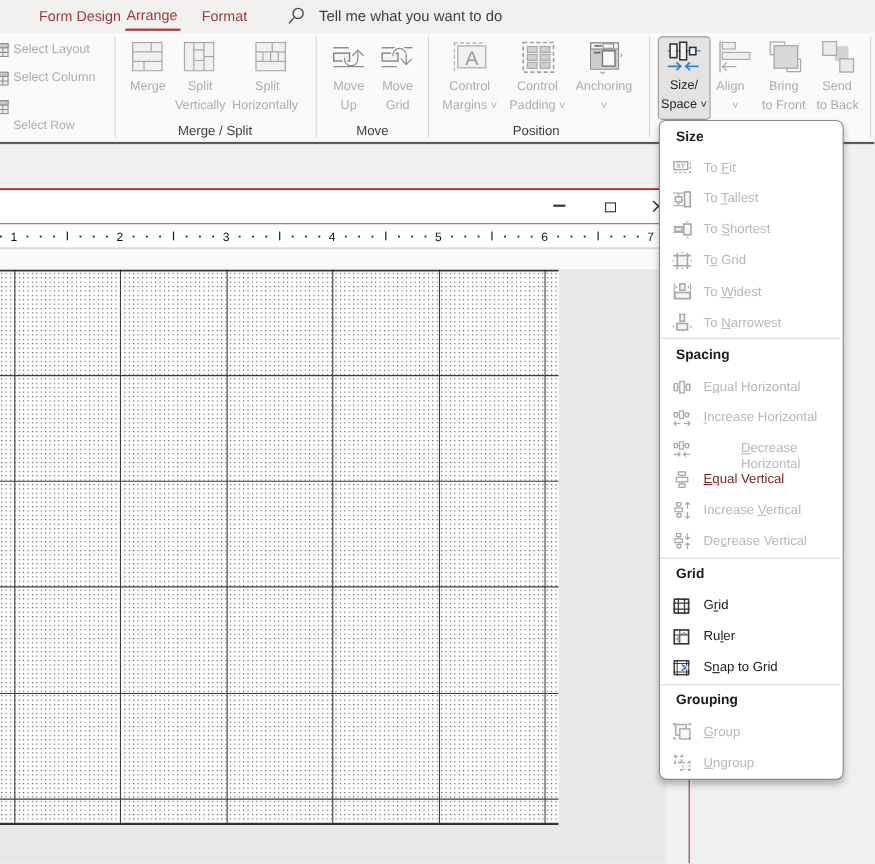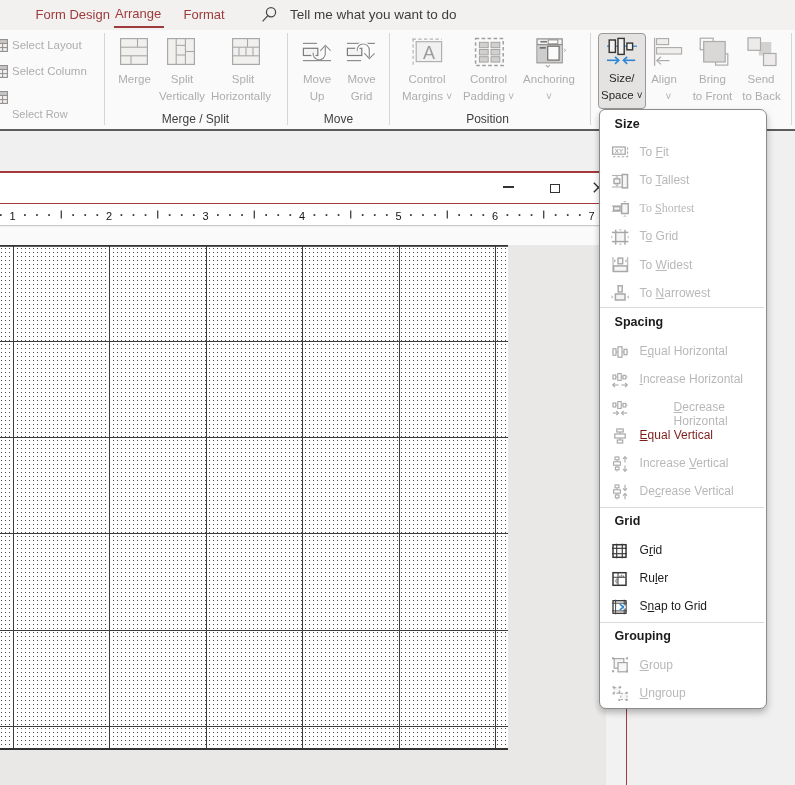--- a/index.html
+++ b/index.html
@@ -333,21 +333,21 @@
         <path d="M12 0.2 L13.9 1.6 L15.8 0.2 Z" fill="#b3b2b2"></path>
         <path d="M12 15.6 L13.9 14.2 L15.8 15.6 Z" fill="#b3b2b2"></path>
         <g stroke="#b3b2b2" stroke-width="1.1">
           <line x1="1" y1="4.9" x2="10.4" y2="4.9"></line>
           <line x1="1" y1="10.3" x2="10.4" y2="10.3"></line>
         </g>
         <rect x="2.6" y="5.7" width="6.4" height="3.6" fill="#f6f6f6" stroke="#a9a8a8" stroke-width="1.4"></rect>
         <rect x="10.6" y="2.7" width="6.6" height="9.8" fill="#f6f6f6" stroke="#a9a8a8" stroke-width="1.5"></rect>
       </svg>
     </div>
-<div class="abs" style="left:40px;top:91.1px;font-size:12px;color:#b9b8b8;font-family:Liberation Serif, serif;">To <u>S</u>hortest</div>
+<div class="abs" style="left:40px;top:91.1px;font-size:12px;color:#b9b8b8;">To <u>S</u>hortest</div>
 <div class="abs" style="left:11px;top:118.6px;">
       <svg width="18" height="16" viewBox="0 0 18 16">
         <rect x="5.4" y="3.7" width="8.1" height="8.3" fill="#f4f4f4"></rect>
         <g stroke="#a9a8a8" stroke-width="1.5" fill="none">
           <line x1="4.7" y1="0.7" x2="4.7" y2="15.7"></line>
           <line x1="14" y1="0.7" x2="14" y2="15.7"></line>
           <line x1="0.9" y1="3.4" x2="17.4" y2="3.4"></line>
           <line x1="0.9" y1="12.6" x2="17.4" y2="12.6"></line>
         </g>
         <path d="M7.5 0.4 L9.3 1.7 L11.1 0.4 Z" fill="#b3b2b2"></path>

